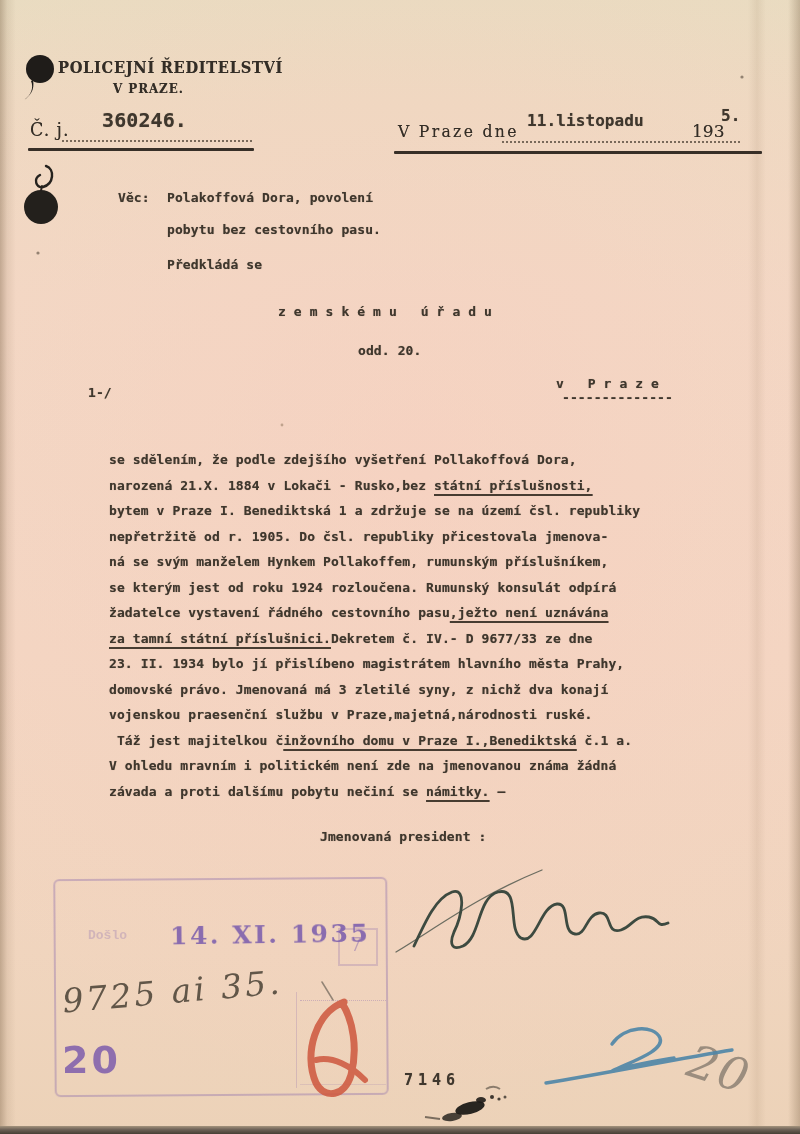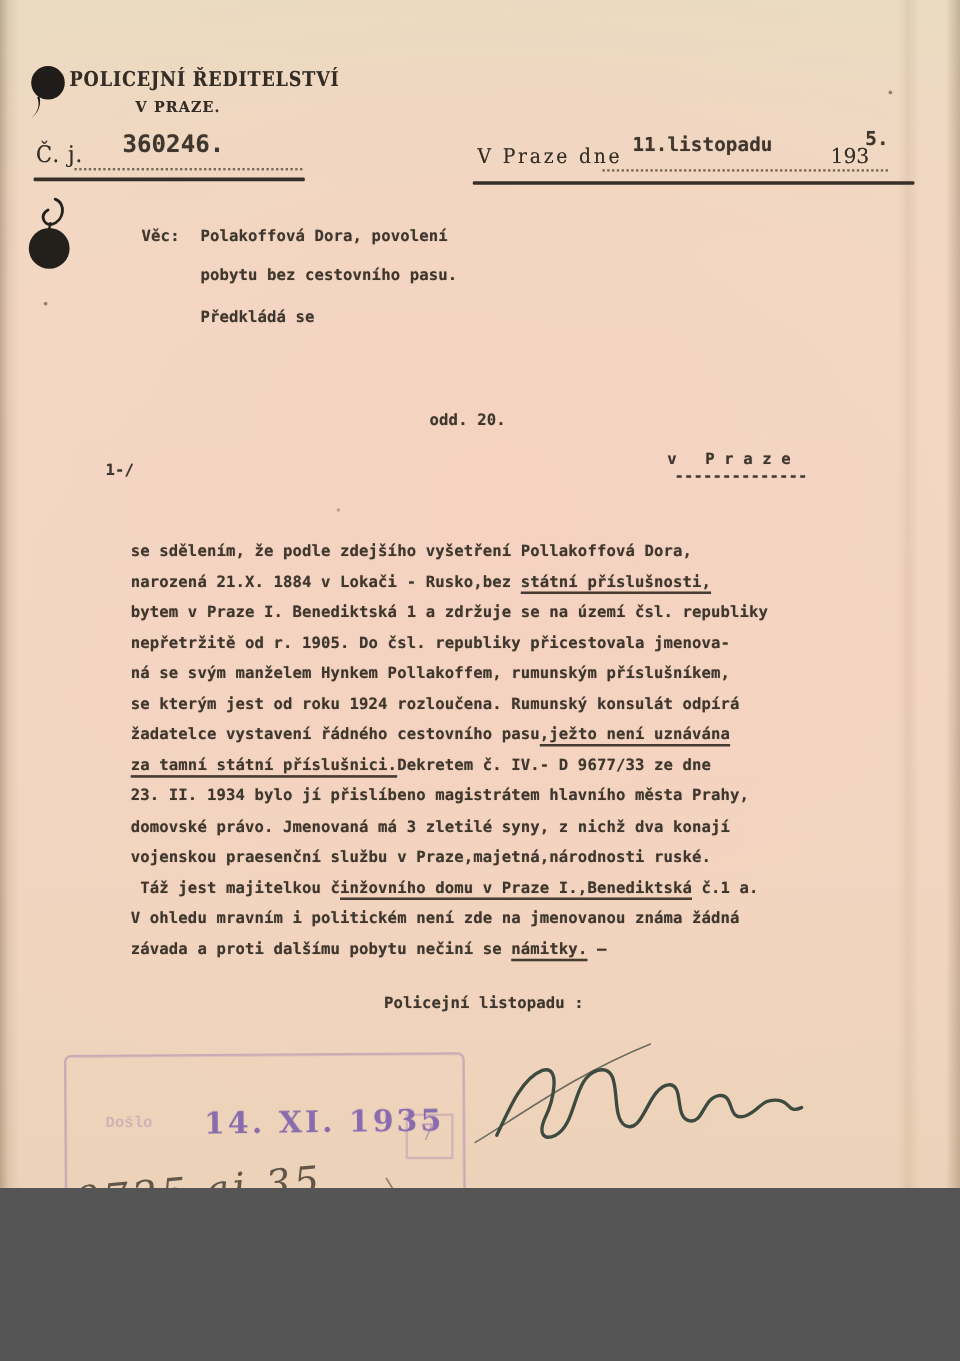--- a/index.html
+++ b/index.html
@@ -1,17 +1,17 @@
 <!DOCTYPE html>
 <html><head>
 <meta charset="utf-8">
 <style>
   html,body{margin:0;padding:0;background:#555;}
   #paper{
-    position:relative;width:800px;height:990px;overflow:hidden;
+    position:relative;width:800px;height:1134px;overflow:hidden;
     background:
       radial-gradient(120% 85% at 52% 42%, rgba(250,200,188,0.38), rgba(250,200,188,0) 68%),
       linear-gradient(180deg,#e9dcc1 0%,#eedac2 9%,#f2d9c5 26%,#f3d7c3 58%,#f0d5be 84%,#ecd2b8 100%);
     font-family:"DejaVu Sans Mono",monospace;
   }
   .abs{position:absolute;}
   .noint{pointer-events:none;}
   
   .tw{font-family:"DejaVu Sans Mono",monospace;font-weight:bold;color:#3f372d;
       font-size:13px;white-space:pre;letter-spacing:0.1px;
@@ -64,28 +64,29 @@
   <div class="abs dotted noint" style="left:502px;top:141px;width:238px;"></div>
   <div class="abs pr" style="left:692px;top:121px;font-size:17px;">193</div>
   <div class="abs tw" style="left:721px;top:106px;font-size:16px;">5.</div>
   <div class="abs solid noint" style="left:394px;top:151px;width:368px;"></div>
 
   <div class="abs tw" style="left:118px;top:190px;">Věc:</div>
   <div class="abs tw" style="left:167px;top:190px;">Polakoffová Dora, povolení</div>
   <div class="abs tw" style="left:167px;top:222px;">pobytu bez cestovního pasu.</div>
 
   <div class="abs tw" style="left:167px;top:257px;">Předkládá se</div>
+  <div class="abs tw" style="left:278px;top:304px;">z e m s k é m u   ú ř a d u</div>
   <div class="abs tw" style="left:358px;top:343px;text-align:right;">odd. 20.</div>
   <div class="abs tw" style="left:88px;top:385px;">1-/</div>
   <div class="abs tw" style="left:556px;top:376px;">v   P r a z e</div>
   <div class="abs tw" style="left:562px;top:390px;">--------------</div>
 
   <div class="abs tw" style="left:109px;top:452px;width:670px;"><div class="tline"><span>se sdělením, že podle zdejšího vyšetření Pollakoffová Dora,</span></div><div class="tline"><span>narozená 21.X. 1884 v Lokači - Rusko,bez </span><span class="u">státní příslušnosti,</span></div><div class="tline"><span>bytem v Praze I. Benediktská 1 a zdržuje se na území čsl. republiky</span></div><div class="tline"><span>nepřetržitě od r. 1905. Do čsl. republiky přicestovala jmenova-</span></div><div class="tline"><span>ná se svým manželem Hynkem Pollakoffem, rumunským příslušníkem,</span></div><div class="tline"><span>se kterým jest od roku 1924 rozloučena. Rumunský konsulát odpírá</span></div><div class="tline"><span>žadatelce vystavení řádného cestovního pasu</span><span class="u">,ježto není uznávána</span></div><div class="tline"><span class="u">za tamní státní příslušnici.</span><span>Dekretem č. IV.- D 9677/33 ze dne</span></div><div class="tline"><span>23. II. 1934 bylo jí přislíbeno magistrátem hlavního města Prahy,</span></div><div class="tline"><span>domovské právo. Jmenovaná má 3 zletilé syny, z nichž dva konají</span></div><div class="tline"><span>vojenskou praesenční službu v Praze,majetná,národnosti ruské.</span></div><div class="tline"><span> Táž jest majitelkou č</span><span class="u">inžovního domu v Praze I.,Benediktská</span><span> č.1 a.</span></div><div class="tline"><span>V ohledu mravním i politickém není zde na jmenovanou známa žádná</span></div><div class="tline"><span>závada a proti dalšímu pobytu nečiní se </span><span class="u">námitky.</span><span> –</span></div></div>
 
-  <div class="abs tw" style="left:320px;top:829px;">Policejní listopadu :</div>
+  <div class="abs tw" style="left:320px;top:829px;">Jmenovaná president :</div>
 
   <div class="abs stampbox noint" style="left:54px;top:878px;width:330px;height:214px;"></div>
   <div class="abs purple" style="left:88px;top:928px;font-size:13px;opacity:0.30;filter:blur(0.6px);font-family:Liberation Mono, monospace;font-weight:bold;">Došlo</div>
   <div class="abs innerbox noint" style="left:338px;top:928px;width:36px;height:34px;opacity:0.8;"></div>
   <div class="abs purple" style="left:350px;top:933px;font-size:19px;opacity:0.5;font-family:'DejaVu Serif',serif;">7</div>
   <div class="abs purple" style="left:170px;top:920px;font-size:25px;font-weight:bold;letter-spacing:2.5px;transform:rotate(-0.8deg);filter:blur(0.3px);font-family:'DejaVu Serif','Liberation Serif',serif;">14. XI. 1935</div>
 
   <div class="abs noint" style="left:296px;top:992px;width:0;height:96px;border-left:1.5px solid rgba(138,104,172,0.25);"></div>
   <div class="abs noint" style="left:300px;top:1000px;width:86px;border-bottom:1.5px dotted rgba(138,104,172,0.35);"></div>
   <div class="abs noint" style="left:300px;top:1084px;width:86px;border-bottom:1.5px solid rgba(138,104,172,0.18);"></div>

